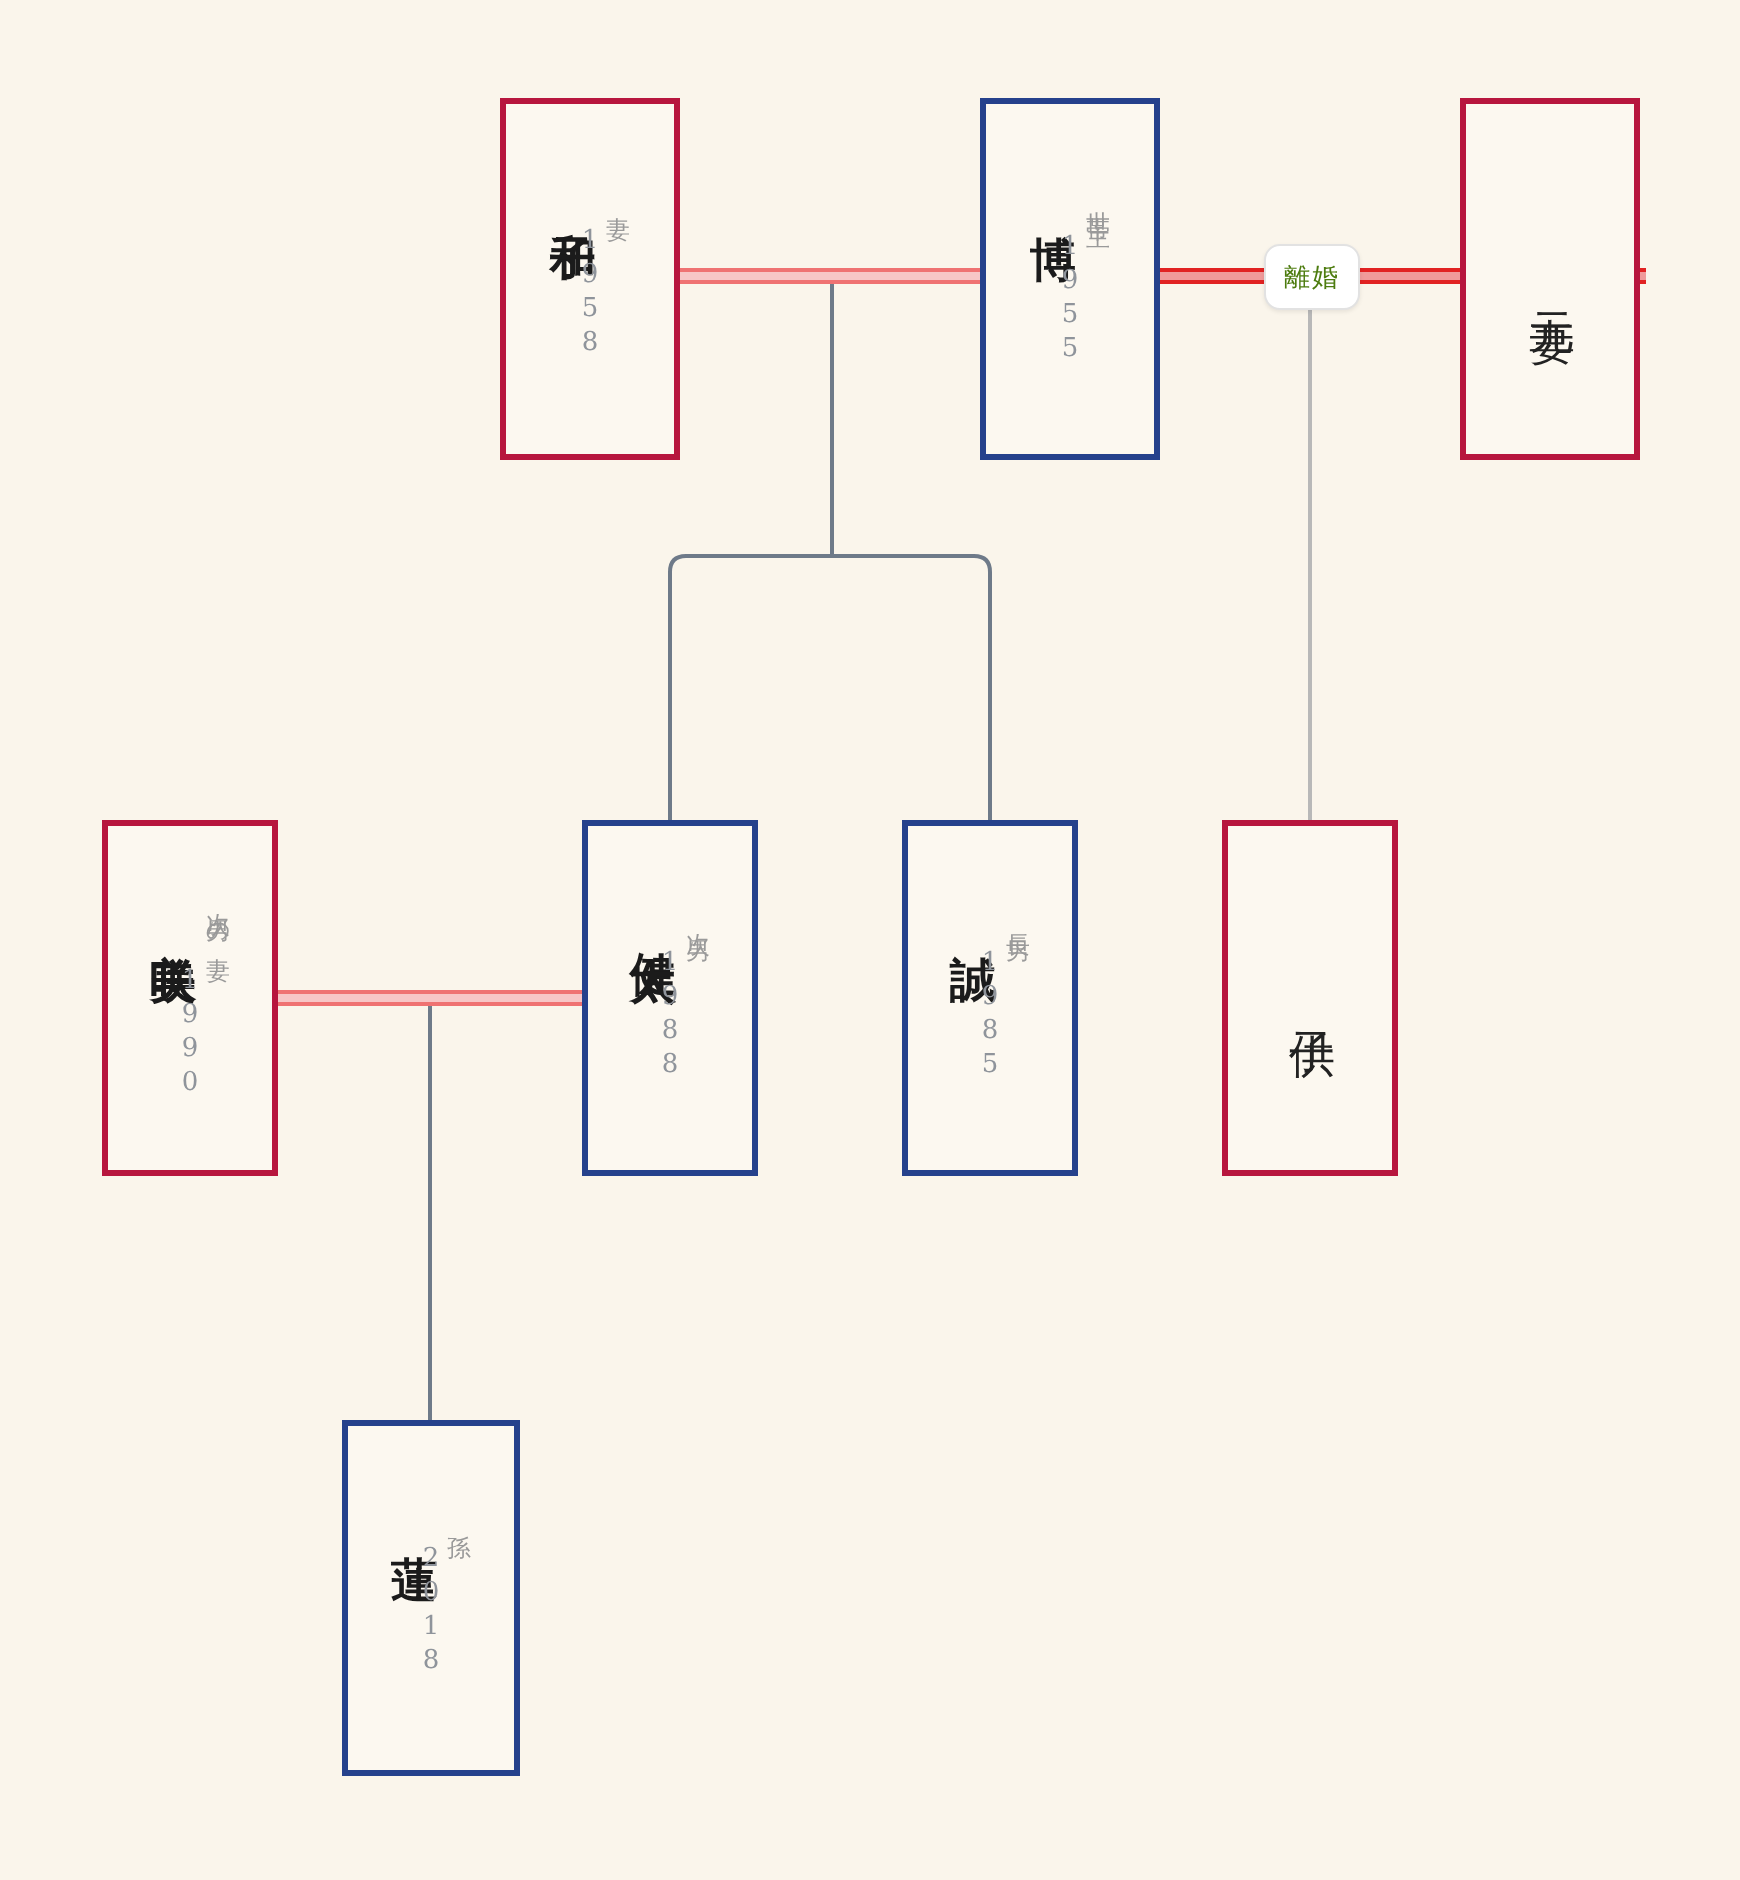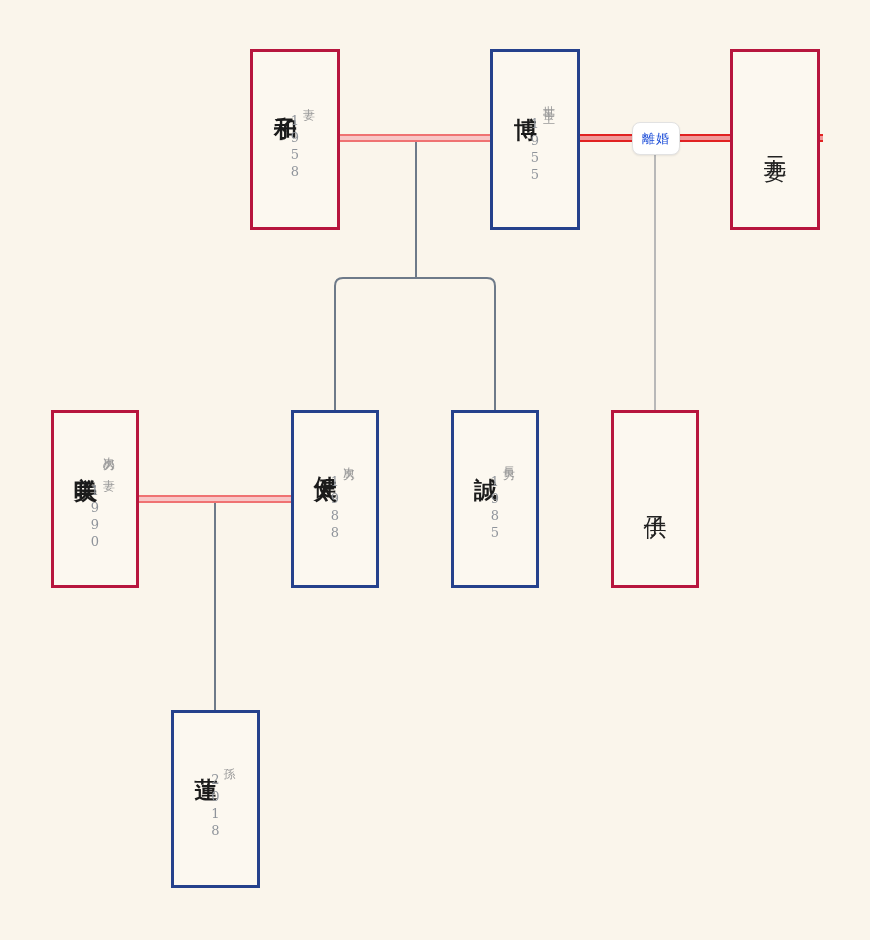--- a/index.html
+++ b/index.html
@@ -94,21 +94,21 @@
     width: 46px; height: 31px;
     background: #ffffff;
     border: 1px solid #e2e2e2;
     border-radius: 8px;
     box-shadow: 0 1px 2px rgba(0,0,0,0.08);
     display: flex;
     align-items: center;
     justify-content: center;
     font-family: "Liberation Sans", "DejaVu Sans", sans-serif;
     font-size: 13px;
-    color: #1d4ed8;
+    color: #4d7c0f;
     letter-spacing: 1px;
     z-index: 4;
     cursor: pointer;
   }
 </style>
 </head>
 <body>
 
 <div id="stage">
 

